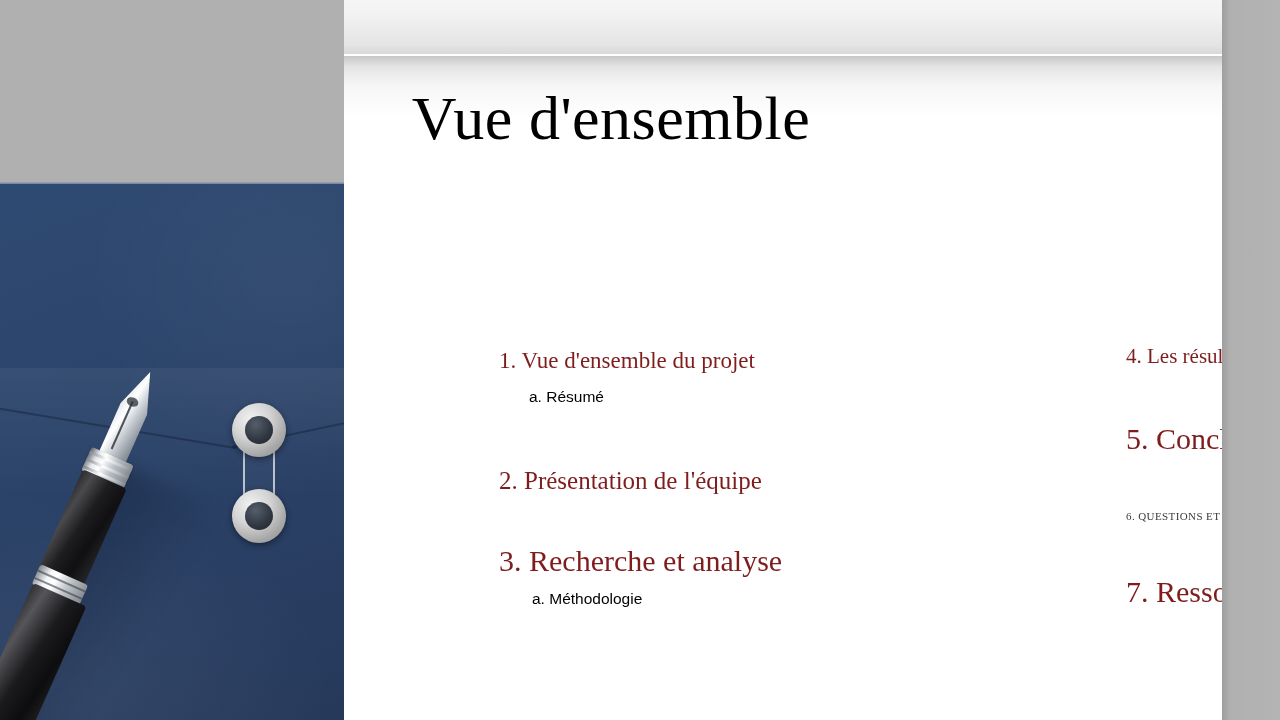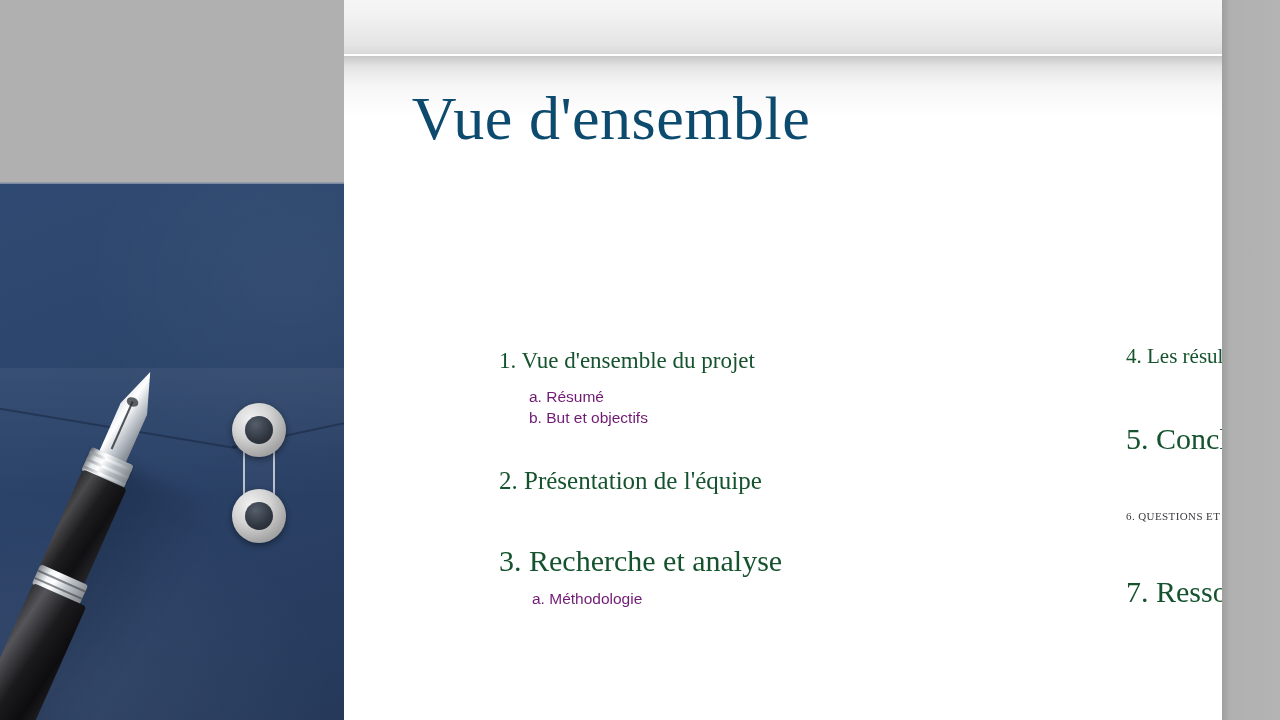--- a/index.html
+++ b/index.html
@@ -130,37 +130,37 @@
     filter:blur(8px);
   }
 
   
   #content { position:absolute; left:344px; top:0; width:534px; height:720px; z-index:6; }
 
   #slide-title {
     position:absolute; left:0; top:84px; width:534px;
     text-align:center;
     font-family:"Liberation Serif", serif;
-    font-size:62px; font-weight:400; color:#0c4a6e;
+    font-size:62px; font-weight:400; color:#000000;
     letter-spacing:0.5px; line-height:1.1;
   }
 
   #toc { position:absolute; left:0; top:280px; width:534px; height:400px; display:flex; }
   .toc-col { width:50%; position:relative; }
   .toc-col-right { padding-left:16px; }
 
   .toc-item { margin:0; }
   .toc-heading {
     font-family:"Liberation Serif", serif;
-    color:#14532d; font-weight:400; white-space:nowrap;
+    color:#7f1d1d; font-weight:400; white-space:nowrap;
   }
   .sub-list { margin-top:10px; }
   .sub-item {
     font-family:"Liberation Sans", sans-serif;
-    font-size:15.5px; color:#701a75; line-height:1.38; white-space:nowrap;
+    font-size:15.5px; color:#000000; line-height:1.38; white-space:nowrap;
   }
 
   
   #item-1 { position:absolute; left:155px; top:68px; }
   #item-1 .toc-heading { font-size:23px; }
   #item-1 .sub-list { margin-left:30px; margin-top:12px; }
 
   #item-2 { position:absolute; left:155px; top:187px;text-align:center; }
   #item-2 .toc-heading { font-size:25px; }
 
@@ -236,21 +236,20 @@
     <div id="slide-title">Vue d'ensemble</div>
 
     <div id="toc">
 
       <div class="toc-col">
 
         <div class="toc-item" id="item-1">
           <div class="toc-heading">1. Vue d'ensemble du projet</div>
           <div class="sub-list">
             <div class="sub-item">a. Résumé</div>
-            <div class="sub-item">b. But et objectifs</div>
           </div>
         </div>
 
         <div class="toc-item" id="item-2">
           <div class="toc-heading">2. Présentation de l'équipe</div>
         </div>
 
         <div class="toc-item" id="item-3">
           <div class="toc-heading">3. Recherche et analyse</div>
           <div class="sub-list">

